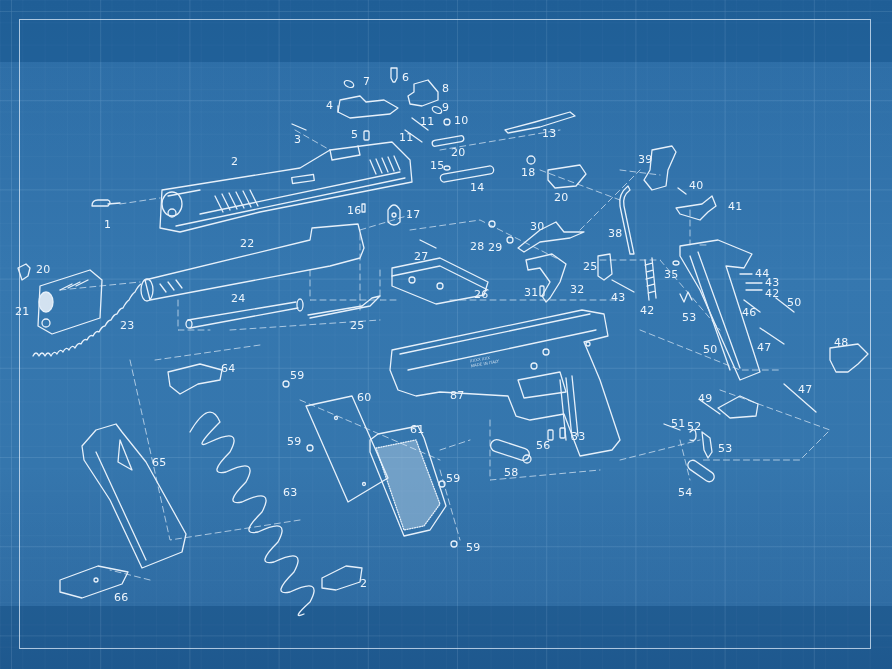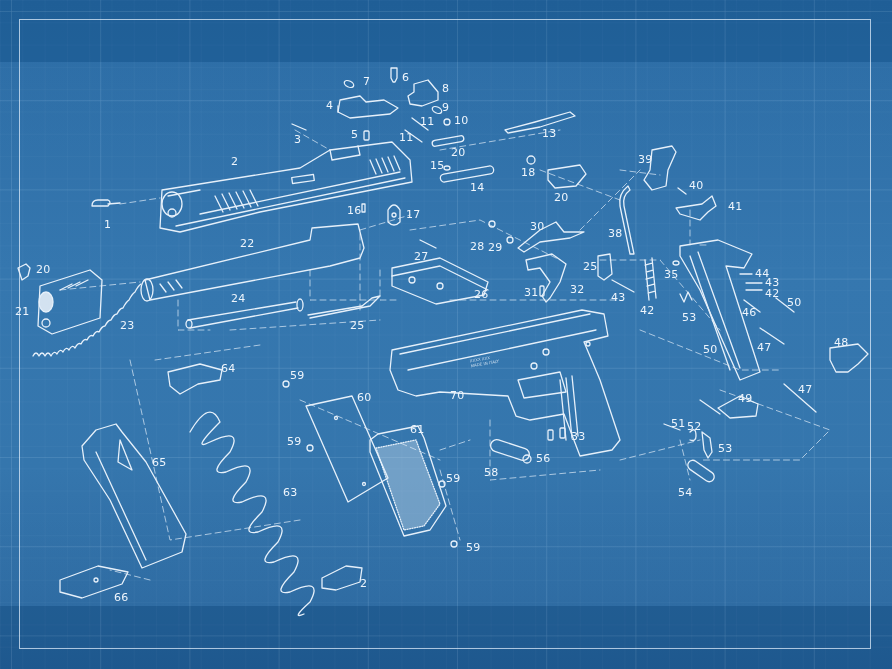--- a/index.html
+++ b/index.html
@@ -311,30 +311,30 @@
     <span class="lbl" style="left:689px;top:180px">40</span>
     <span class="lbl" style="left:728px;top:201px">41</span>
     <span class="lbl" style="left:765px;top:288px">42</span>
     <span class="lbl" style="left:765px;top:277px">43</span>
     <span class="lbl" style="left:755px;top:268px">44</span>
     <span class="lbl" style="left:787px;top:297px">50</span>
     <span class="lbl" style="left:742px;top:307px">46</span>
     <span class="lbl" style="left:757px;top:342px">47</span>
     <span class="lbl" style="left:798px;top:384px">47</span>
     <span class="lbl" style="left:834px;top:337px">48</span>
-    <span class="lbl" style="left:738px;top:393px">49</span>
+    <span class="lbl" style="left:698px;top:393px">49</span>
     <span class="lbl" style="left:703px;top:344px">50</span>
     <span class="lbl" style="left:671px;top:418px">51</span>
     <span class="lbl" style="left:687px;top:421px">52</span>
     <span class="lbl" style="left:718px;top:443px">53</span>
     <span class="lbl" style="left:678px;top:487px">54</span>
     <span class="lbl" style="left:571px;top:431px">33</span>
-    <span class="lbl" style="left:536px;top:453px">56</span>
-    <span class="lbl" style="left:450px;top:390px">70</span>
-    <span class="lbl" style="left:484px;top:467px">58</span>
+    <span class="lbl" style="left:536px;top:440px">56</span>
+    <span class="lbl" style="left:450px;top:390px">87</span>
+    <span class="lbl" style="left:504px;top:467px">58</span>
     <span class="lbl" style="left:290px;top:370px">59</span>
     <span class="lbl" style="left:287px;top:436px">59</span>
     <span class="lbl" style="left:446px;top:473px">59</span>
     <span class="lbl" style="left:466px;top:542px">59</span>
     <span class="lbl" style="left:357px;top:392px">60</span>
     <span class="lbl" style="left:410px;top:424px">61</span>
     <span class="lbl" style="left:360px;top:578px">2</span>
     <span class="lbl" style="left:283px;top:487px">63</span>
     <span class="lbl" style="left:221px;top:363px">64</span>
     <span class="lbl" style="left:152px;top:457px">65</span>

